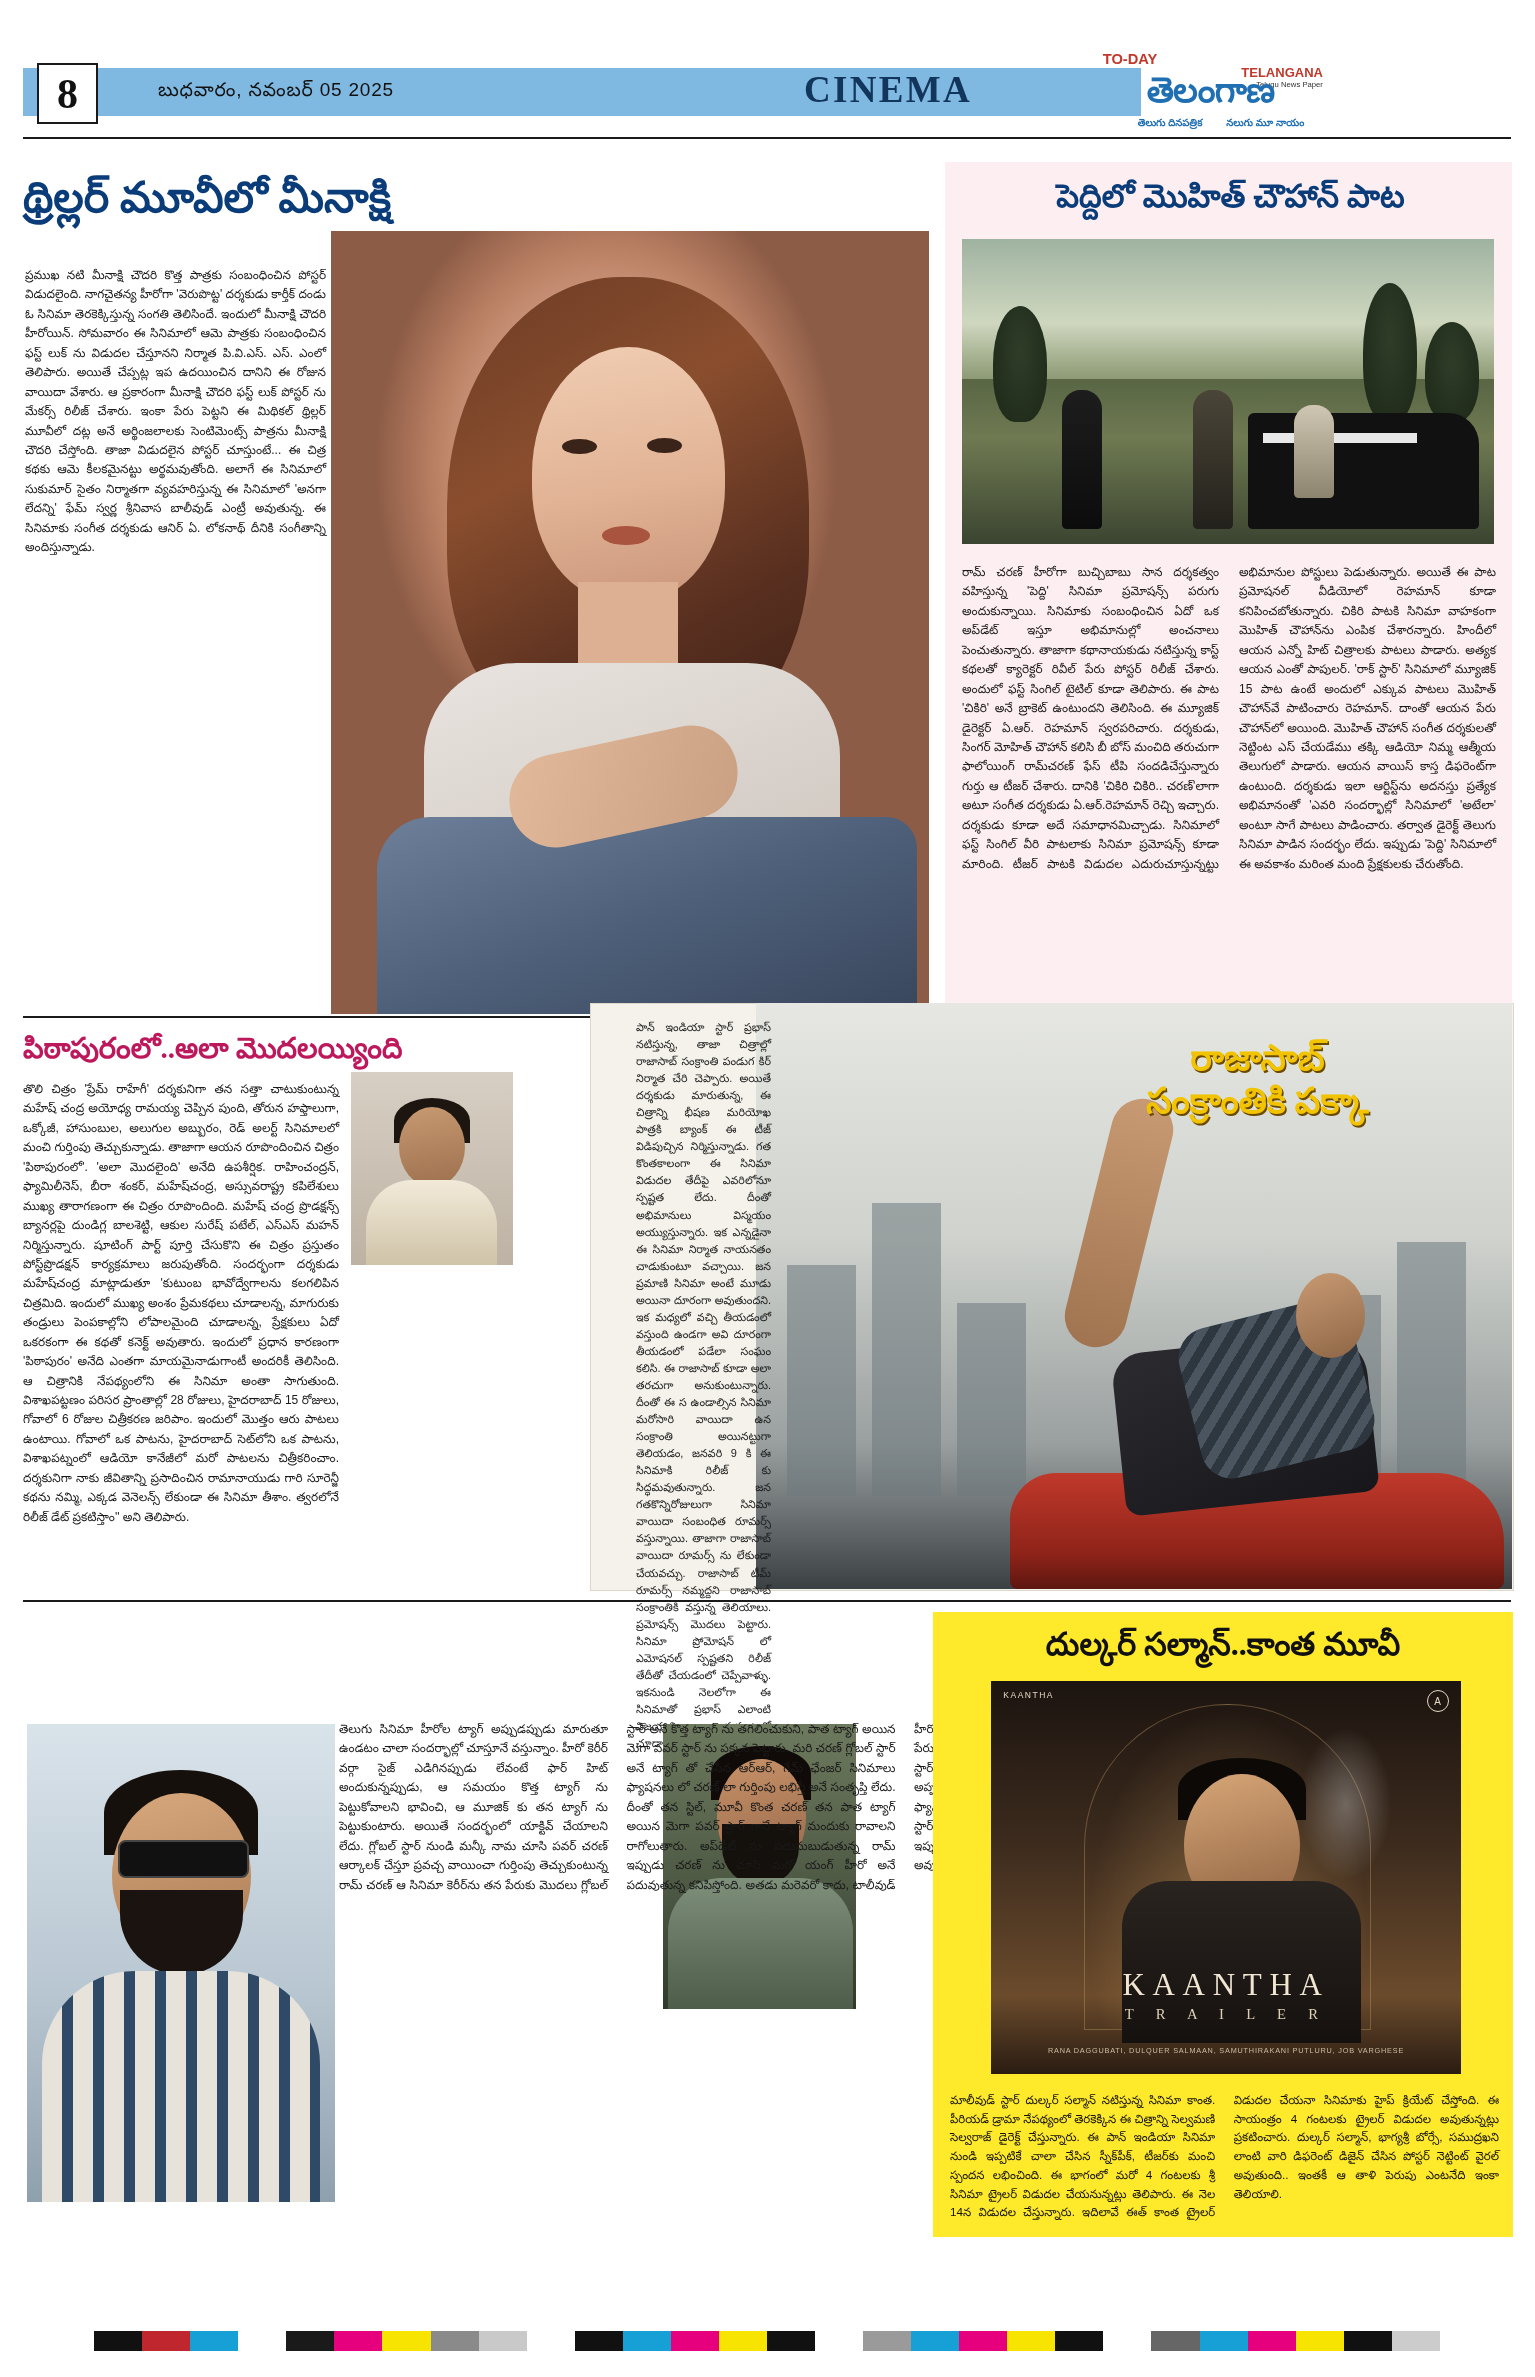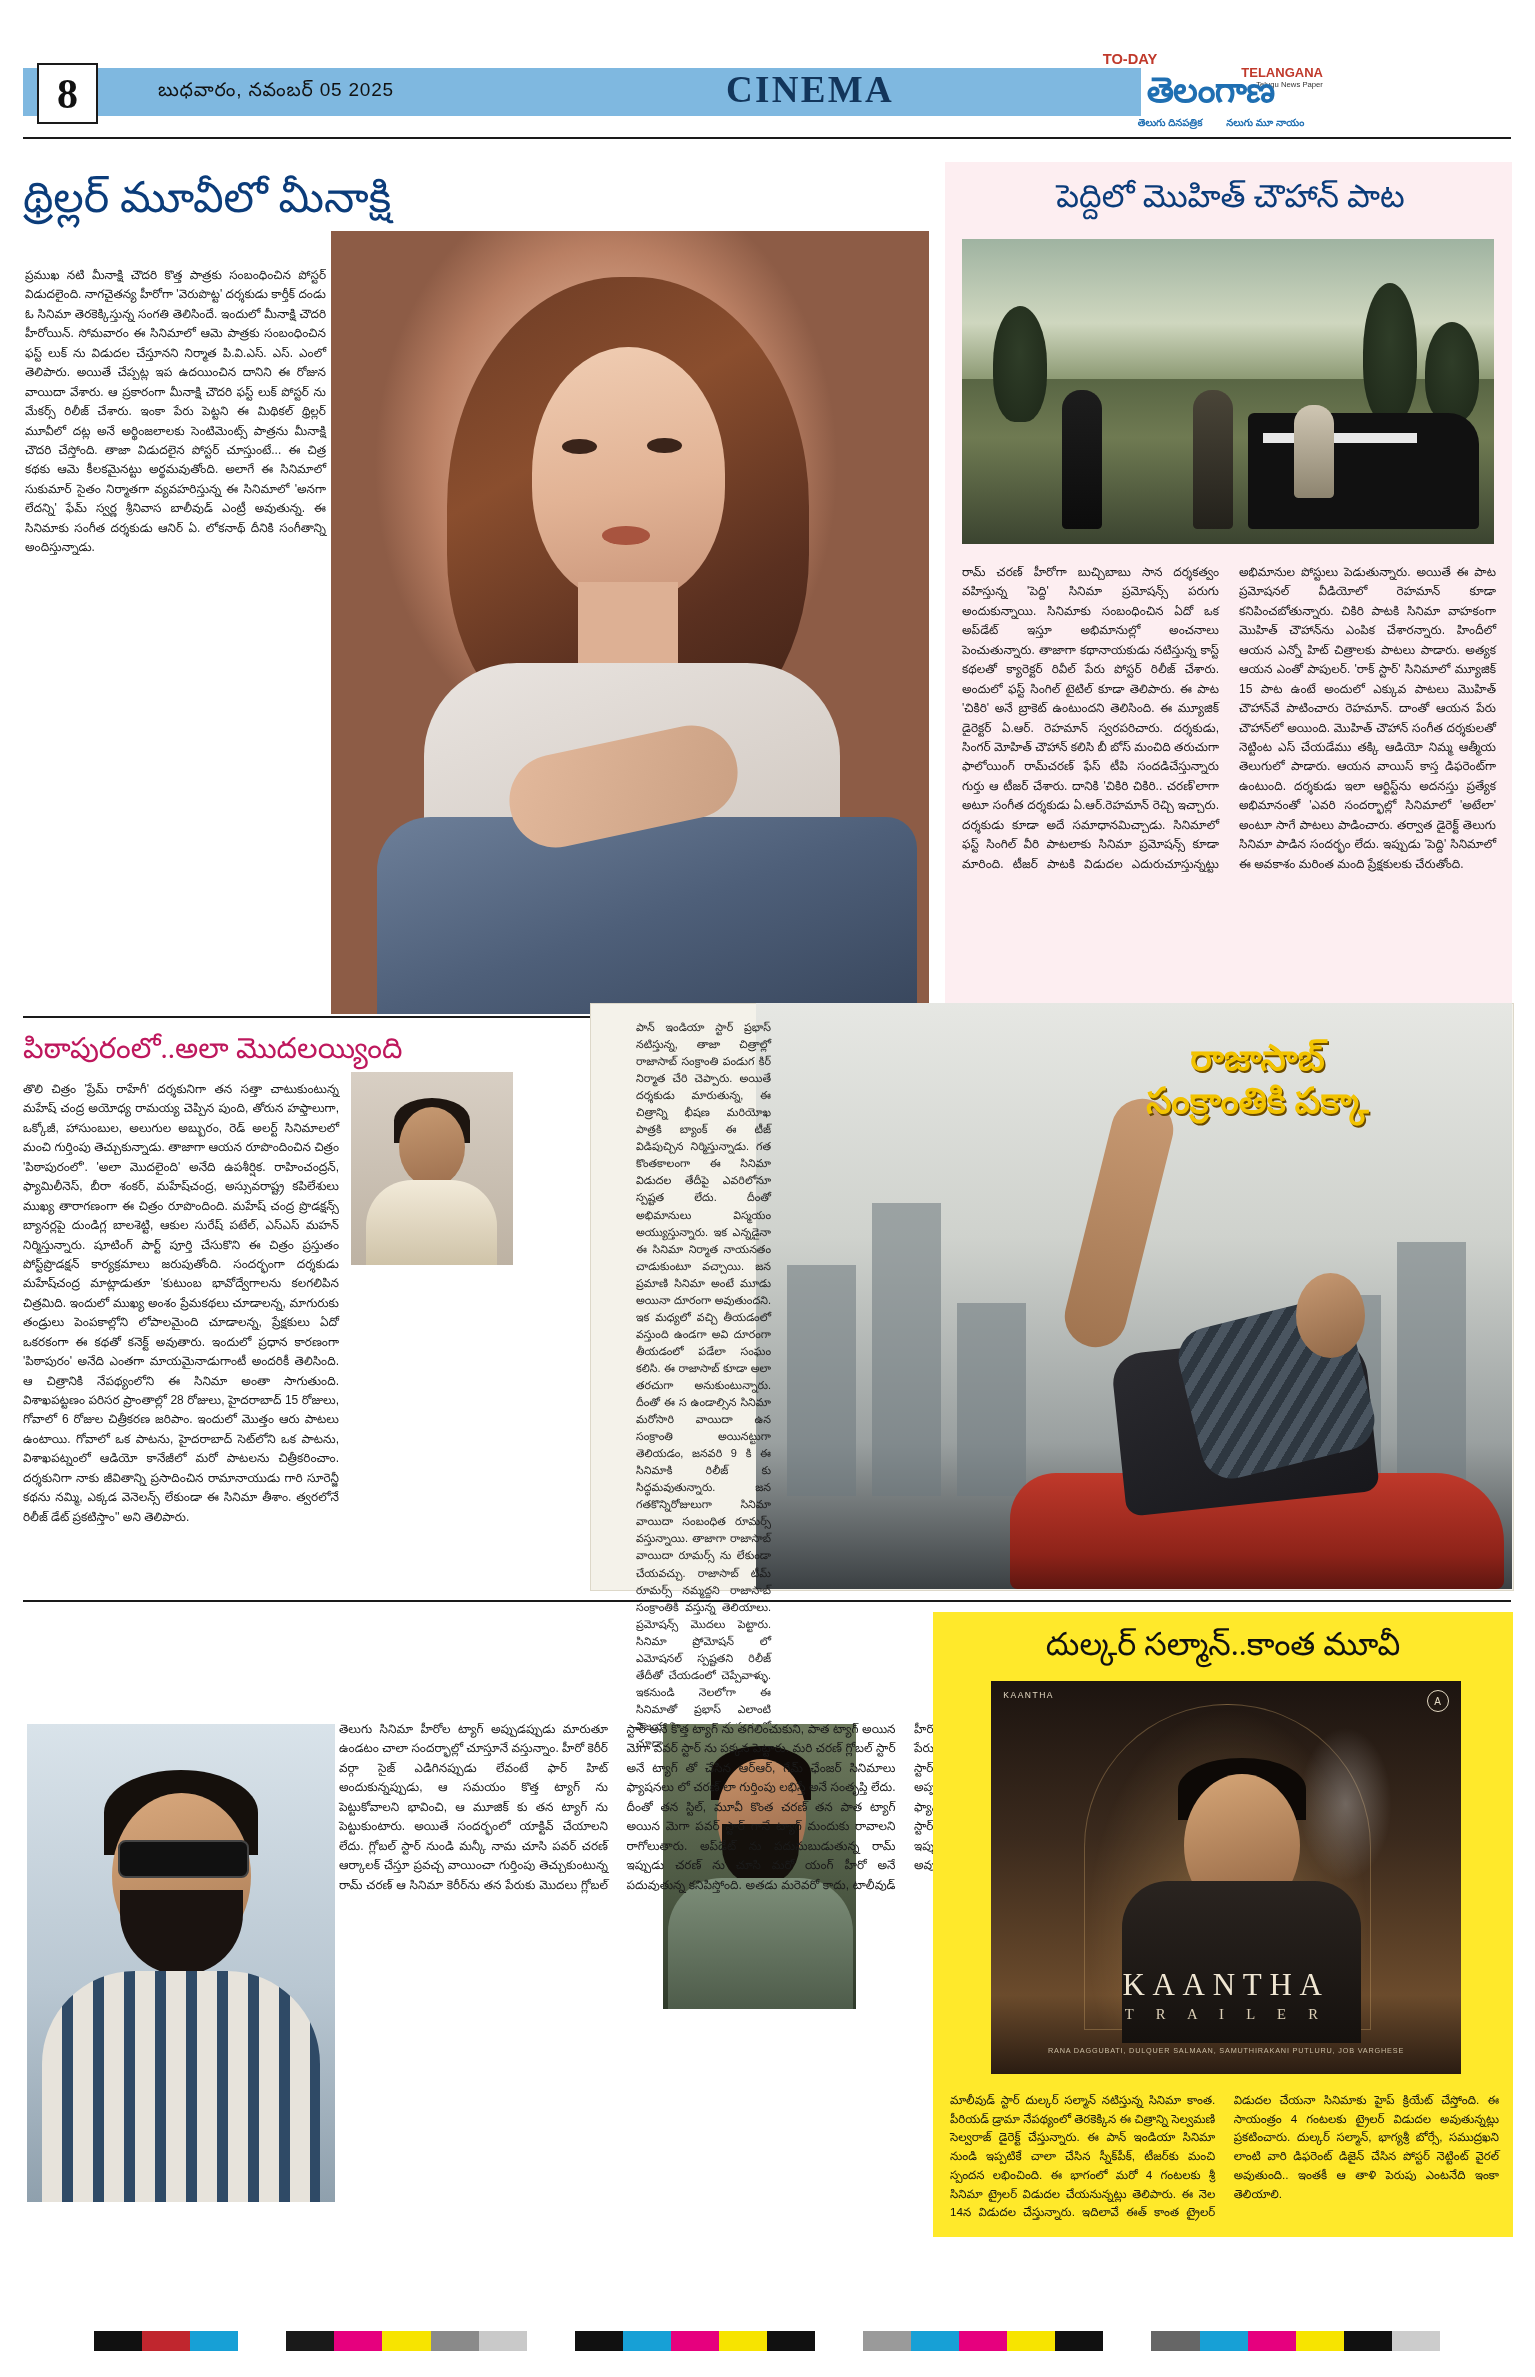--- a/index.html
+++ b/index.html
@@ -58,21 +58,21 @@
     font-family: "Liberation Sans", sans-serif;
     font-size: 19px;
     font-weight: normal;
     color: #111;
     letter-spacing: 0.8px;
   }
   .masthead-section {
     position: absolute;
     left: 648px; top: 37px;
     width: 324px;
-    text-align: center;
+    text-align: right;
     font-family: "Liberation Serif", serif;
     font-size: 37px;
     font-weight: bold;
     color: #12355b;
     letter-spacing: 2.3px;
   }
   .logo-block {
     position: absolute;
     left: 1095px; top: 15.4px;
     width: 231px;
@@ -123,21 +123,21 @@
   .logo-sub span { color: #1f6fb2; margin-left:21px;}
 
   .rule {
     position: absolute;
     background: #1a1a1a;
   }
 
   
   .headline {
     font-family: "Liberation Serif", serif;
-    font-weight: normal;
+    font-weight: bold;
     color: #111;
     line-height: 1.1;
   }
 
   
   .s1-title {
     position: absolute;
     left: 23px; top: 174px;
     width: 632px;
     font-size: 43px;

